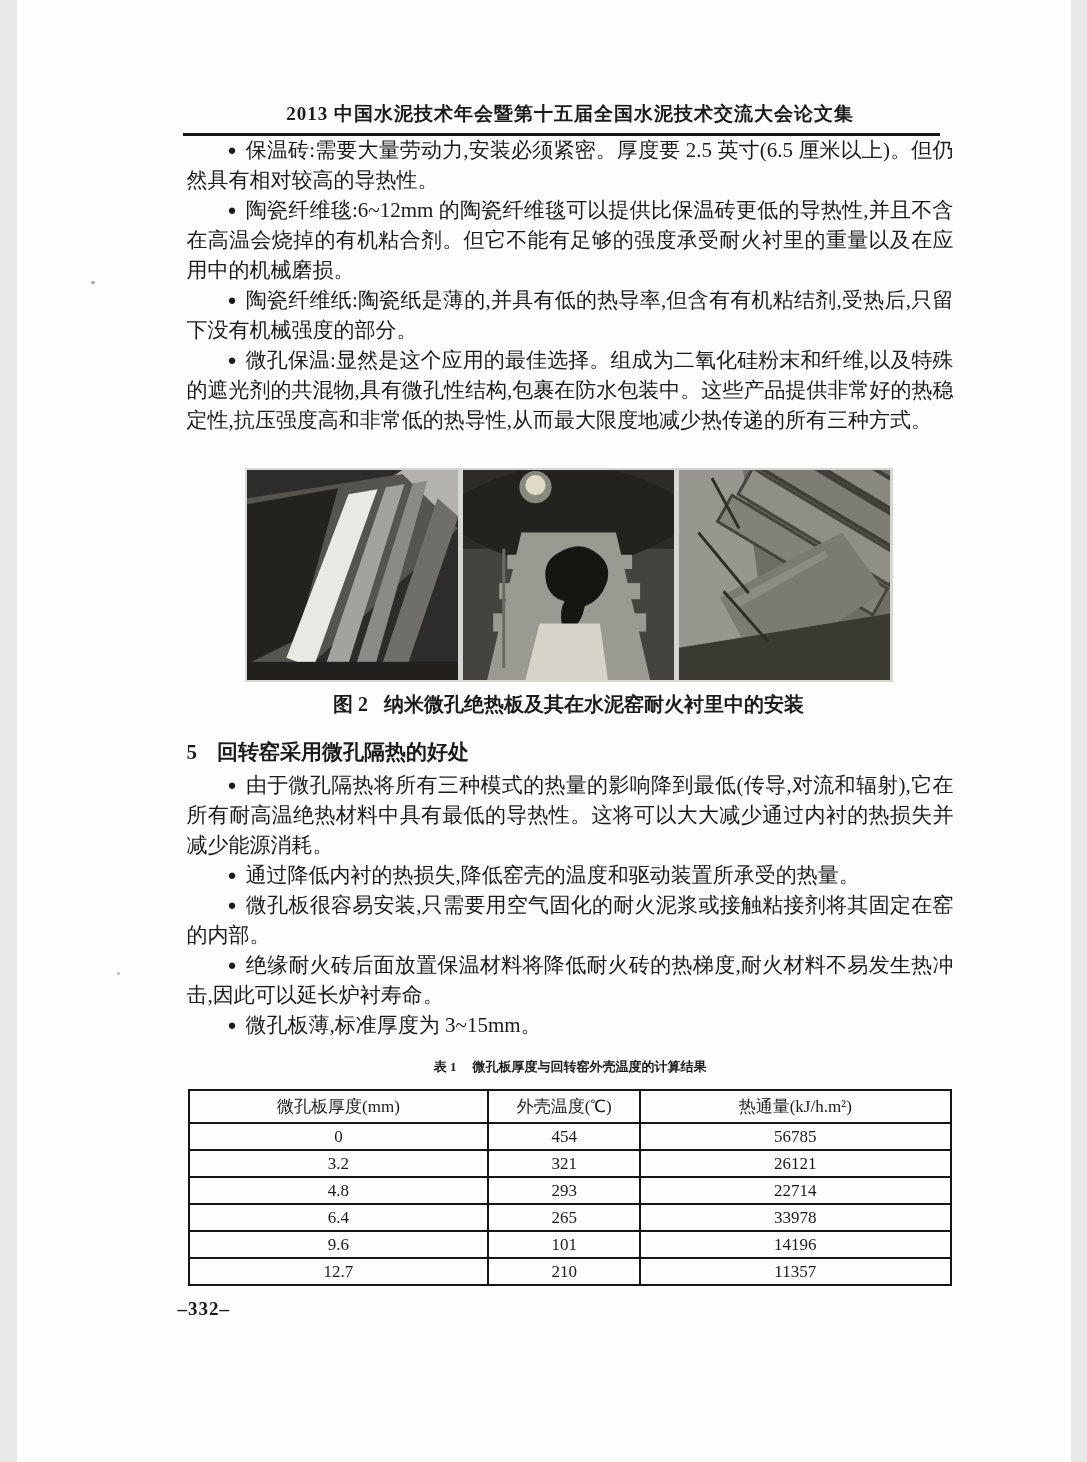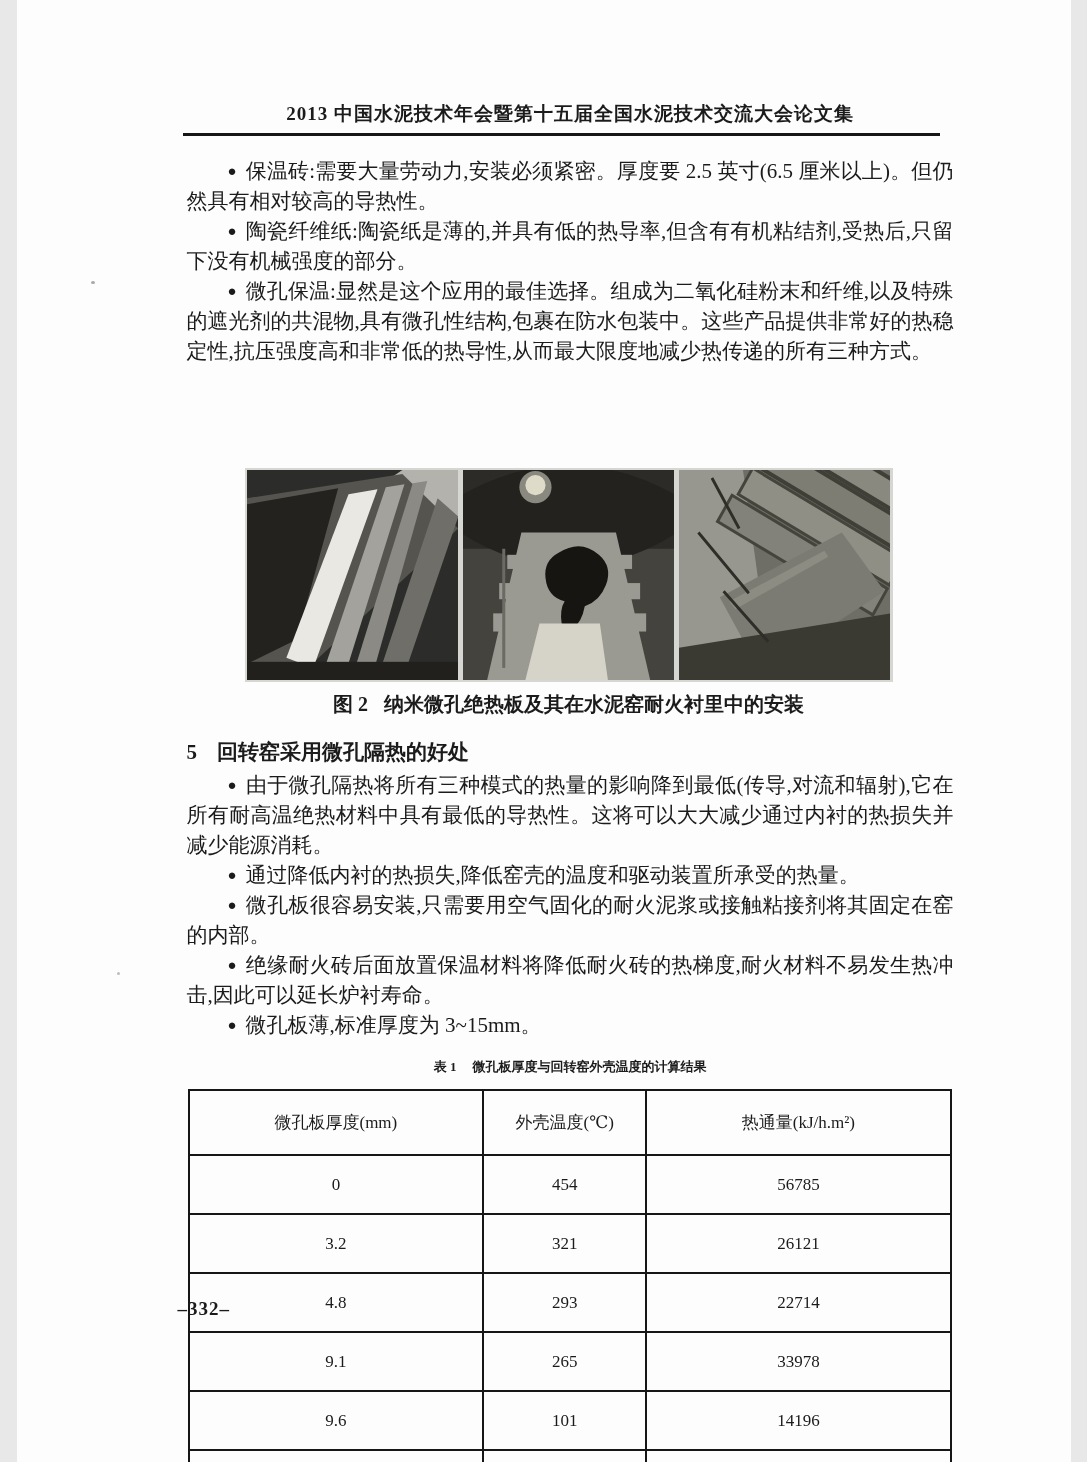--- a/index.html
+++ b/index.html
@@ -15,21 +15,21 @@
   .header-title{
     position:absolute;top:101px;left:170px;width:767px;
     text-align:center;font-size:19px;font-weight:bold;letter-spacing:1px;
     white-space:nowrap;
   }
   .header-rule{
     position:absolute;top:133px;left:166px;width:757px;height:3px;
     background:#161616;
   }
   .text-block{position:absolute;left:170px;width:767px;}
-  .intro{top:156px;font-family:Liberation Serif, serif;}
+  .intro{top:135px;font-family:Liberation Serif, serif;}
   .section-body{top:770px;}
   p.para{
     margin:0;font-size:21px;line-height:30px;
     text-align:justify;text-justify:inter-ideograph;
     text-indent:41px;
   }
   .bullet{font-size:15px;margin-right:9px;vertical-align:2px;}
   .figure{position:absolute;top:468px;left:228px;width:648px;}
   .photos{display:flex;gap:5px;height:210px;background:#d6d6d2;padding:2px;}
   .photo{flex:1;overflow:hidden;}
@@ -47,22 +47,23 @@
   .table-caption{
     position:absolute;top:1058px;left:170px;width:767px;
     text-align:center;font-weight:bold;font-size:13px;
   }
   table.data-table{
     position:absolute;top:1089px;left:171px;width:764px;
     border-collapse:collapse;font-size:17px;
     table-layout:fixed;
   }
   .data-table th,.data-table td{
-    border:2px solid #161616;text-align:center;padding:16px;
+    border:2px solid #161616;text-align:center;padding:0;
     font-weight:normal;
+    font-family:Liberation Serif, serif;
   }
   .data-table th{height:31px;}
   .data-table td{height:25px;}
   .col1{width:39.4%;} .col2{width:19.8%;} .col3{width:40.8%;}
   .page-number{
     position:absolute;top:1298px;left:161px;
     font-size:19px;font-weight:bold;letter-spacing:1px;
   }
   .scan-dot{position:absolute;border-radius:50%;background:#a8a8a8;}
   .dot-a{top:281px;left:74px;width:4px;height:3px;}
@@ -71,20 +72,21 @@
 </head>
 <body>
 
 <div class="page">
 
   <div class="header-title">2013 中国水泥技术年会暨第十五届全国水泥技术交流大会论文集</div>
   <div class="header-rule"></div>
 
   <div class="text-block intro">
     <p class="para"><span class="bullet">●</span><span>保温砖:需要大量劳动力,安装必须紧密。厚度要 2.5 英寸(6.5 厘米以上)。但仍然具有相对较高的导热性。</span></p>
+    <p class="para"><span class="bullet">●</span><span>陶瓷纤维毯:6~12mm 的陶瓷纤维毯可以提供比保温砖更低的导热性,并且不含在高温会烧掉的有机粘合剂。但它不能有足够的强度承受耐火衬里的重量以及在应用中的机械磨损。</span></p>
     <p class="para"><span class="bullet">●</span><span>陶瓷纤维纸:陶瓷纸是薄的,并具有低的热导率,但含有有机粘结剂,受热后,只留下没有机械强度的部分。</span></p>
     <p class="para"><span class="bullet">●</span><span>微孔保温:显然是这个应用的最佳选择。组成为二氧化硅粉末和纤维,以及特殊的遮光剂的共混物,具有微孔性结构,包裹在防水包装中。这些产品提供非常好的热稳定性,抗压强度高和非常低的热导性,从而最大限度地减少热传递的所有三种方式。</span></p>
   </div>
 
   <div class="figure">
     <div class="photos">
 
       <div class="photo">
         <svg viewBox="0 0 204 208" preserveAspectRatio="none">
           <rect width="204" height="208" fill="#2c2c2a"></rect>
@@ -176,21 +178,21 @@
         <td>3.2</td>
         <td>321</td>
         <td>26121</td>
       </tr>
       <tr>
         <td>4.8</td>
         <td>293</td>
         <td>22714</td>
       </tr>
       <tr>
-        <td>9.1</td>
+        <td>6.4</td>
         <td>265</td>
         <td>33978</td>
       </tr>
       <tr>
         <td>9.6</td>
         <td>101</td>
         <td>14196</td>
       </tr>
       <tr>
         <td>12.7</td>

